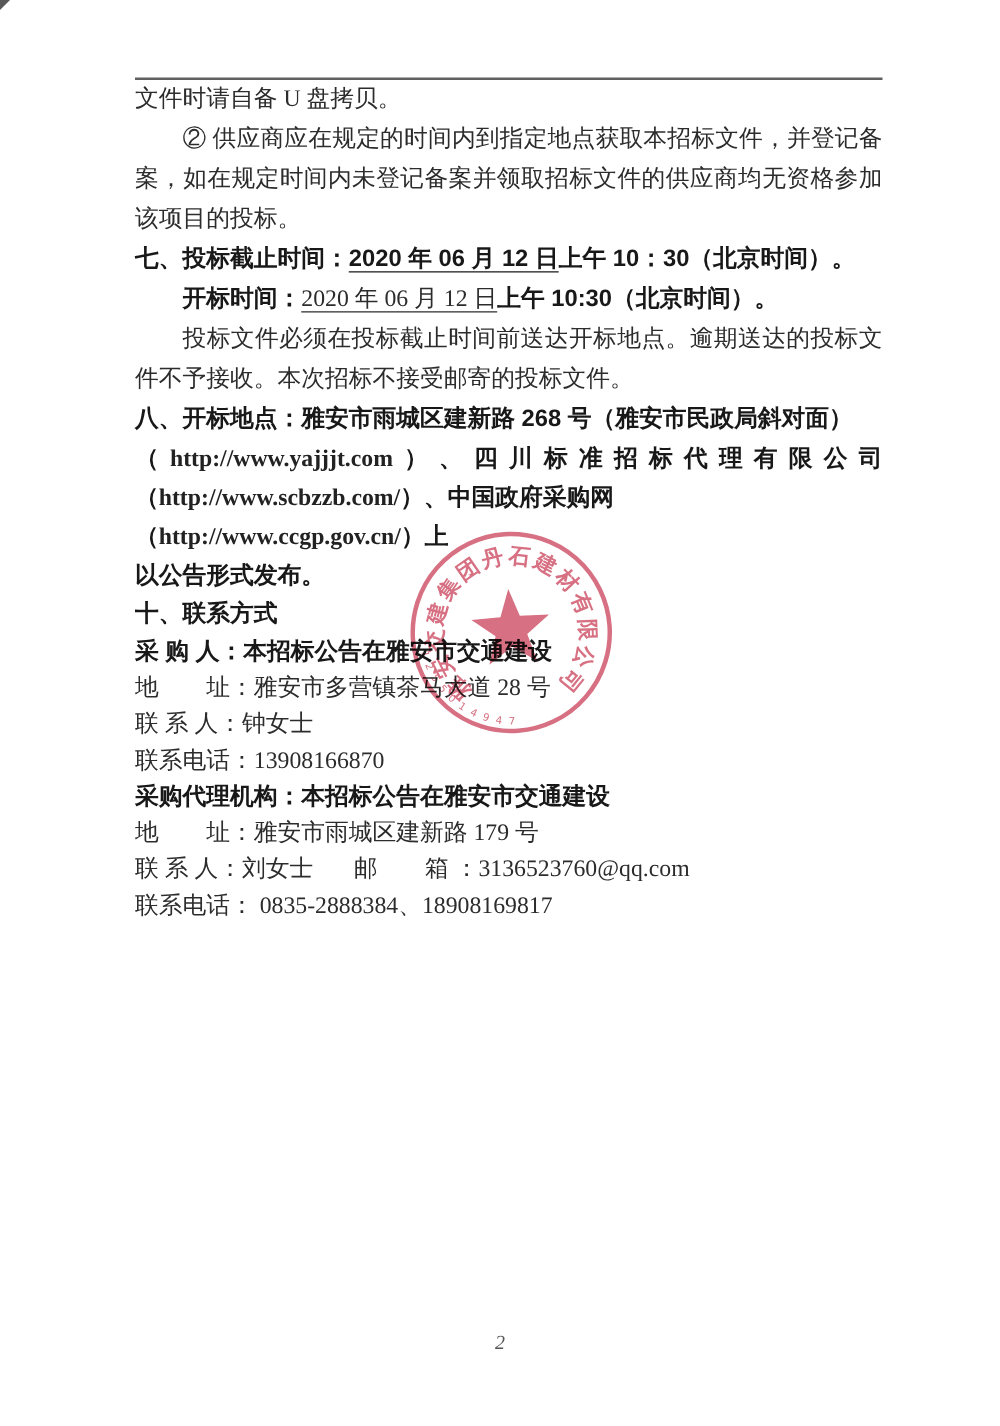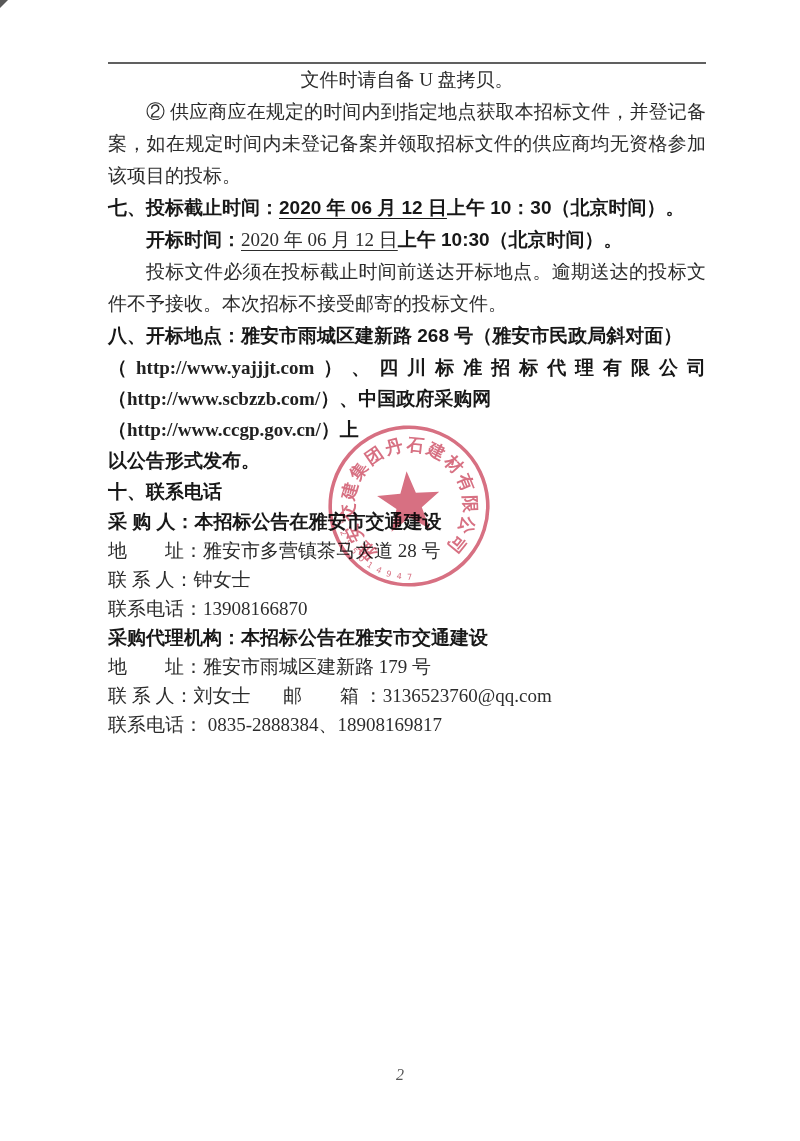--- a/index.html
+++ b/index.html
@@ -10,21 +10,21 @@
   .content{position:absolute;left:108px;top:62px;width:598px;border-top:2px solid #606060;}
   .content div{margin:0;}
   .b{font-family:"Liberation Sans","DejaVu Sans",sans-serif;font-weight:700;color:#181818;margin-top:15px;}
   .fs{font-size:19px;}
   .lh32{line-height:32px;}
   .lh31{line-height:31px;}
   .lh29{line-height:29px;}
   .ind{text-indent:2em;}
   .just{text-align:justify;}
   .jc{text-align:justify;text-align-last:justify;text-justify:inter-character;}
-  .p1{margin-top:14px;text-align:center;}
+  .p1{margin-top:14px;}
   .u{text-decoration:underline;text-underline-offset:4px;}
   .reg{font-family:"Liberation Serif","DejaVu Serif",serif;font-weight:400;color:#2c2c2c;}
   .url{font-family:"Liberation Serif","DejaVu Serif",serif;font-weight:700;color:#222;}
   .crow{margin-left:82px;position:relative;}
   .email-part{position:absolute;left:175px;top:0;text-align:center;}
   .pagenum{position:absolute;left:0;right:0;top:1066px;text-align:center;
            font-style:italic;font-size:16px;color:#555;}
   .stamp{position:absolute;left:322px;top:419px;width:174px;height:174px;
          mix-blend-mode:multiply;opacity:.82;transform:rotate(-4deg);}
   .stamp svg{width:100%;height:100%;}
@@ -63,21 +63,21 @@
     <div>
       <div class="fs lh31 b jc">
         <span>（</span><span class="url">http://www.yajjjt.com</span><span>）、四川标准招标代理有限公司</span>
       </div>
       <div class="fs lh31 b">
         <span>（</span><span class="url">http://www.scbzzb.com/</span><span>）、中国政府采购网（</span><span class="url">http://www.ccgp.gov.cn/</span><span>）上</span>
       </div>
       <div class="fs lh31 b">以公告形式发布。</div>
     </div>
 
-    <div class="fs lh31 b">十、联系电话</div>
+    <div class="fs lh31 b">十、联系方式</div>
 
     <div class="fs lh29 crow">
       <span class="b">采 购 人：</span><span class="b">本招标公告在雅安市交通建设</span>
     </div>
     <div class="fs lh29 crow">
       <span>地　　址：</span><span>雅安市多营镇茶马大道 28 号</span>
     </div>
     <div class="fs lh29 crow">
       <span>联 系 人：</span><span>钟女士</span>
     </div>

